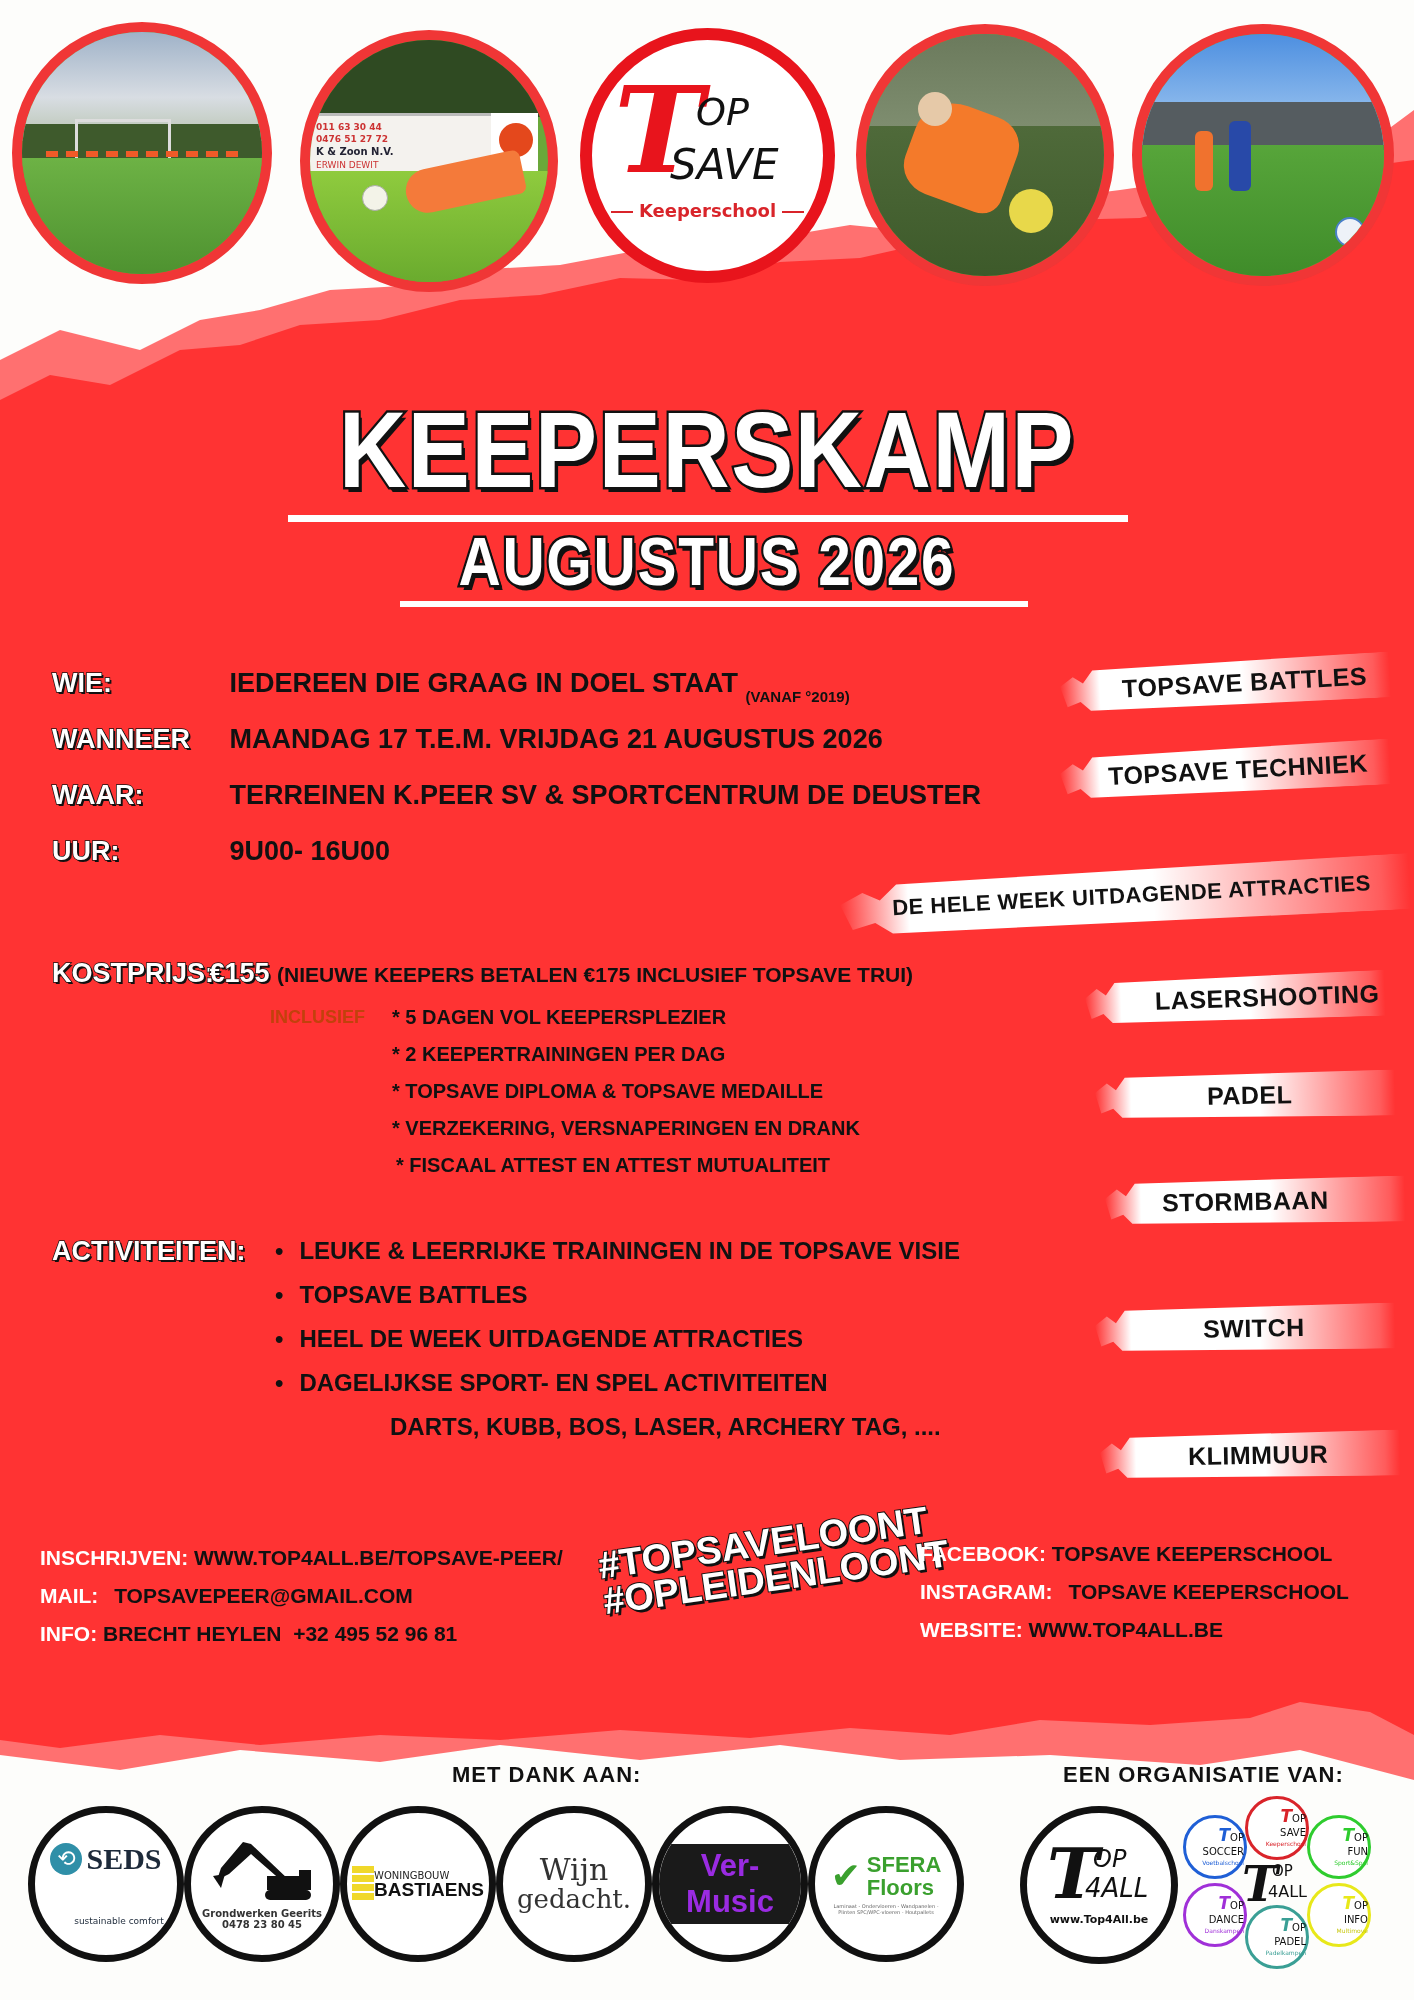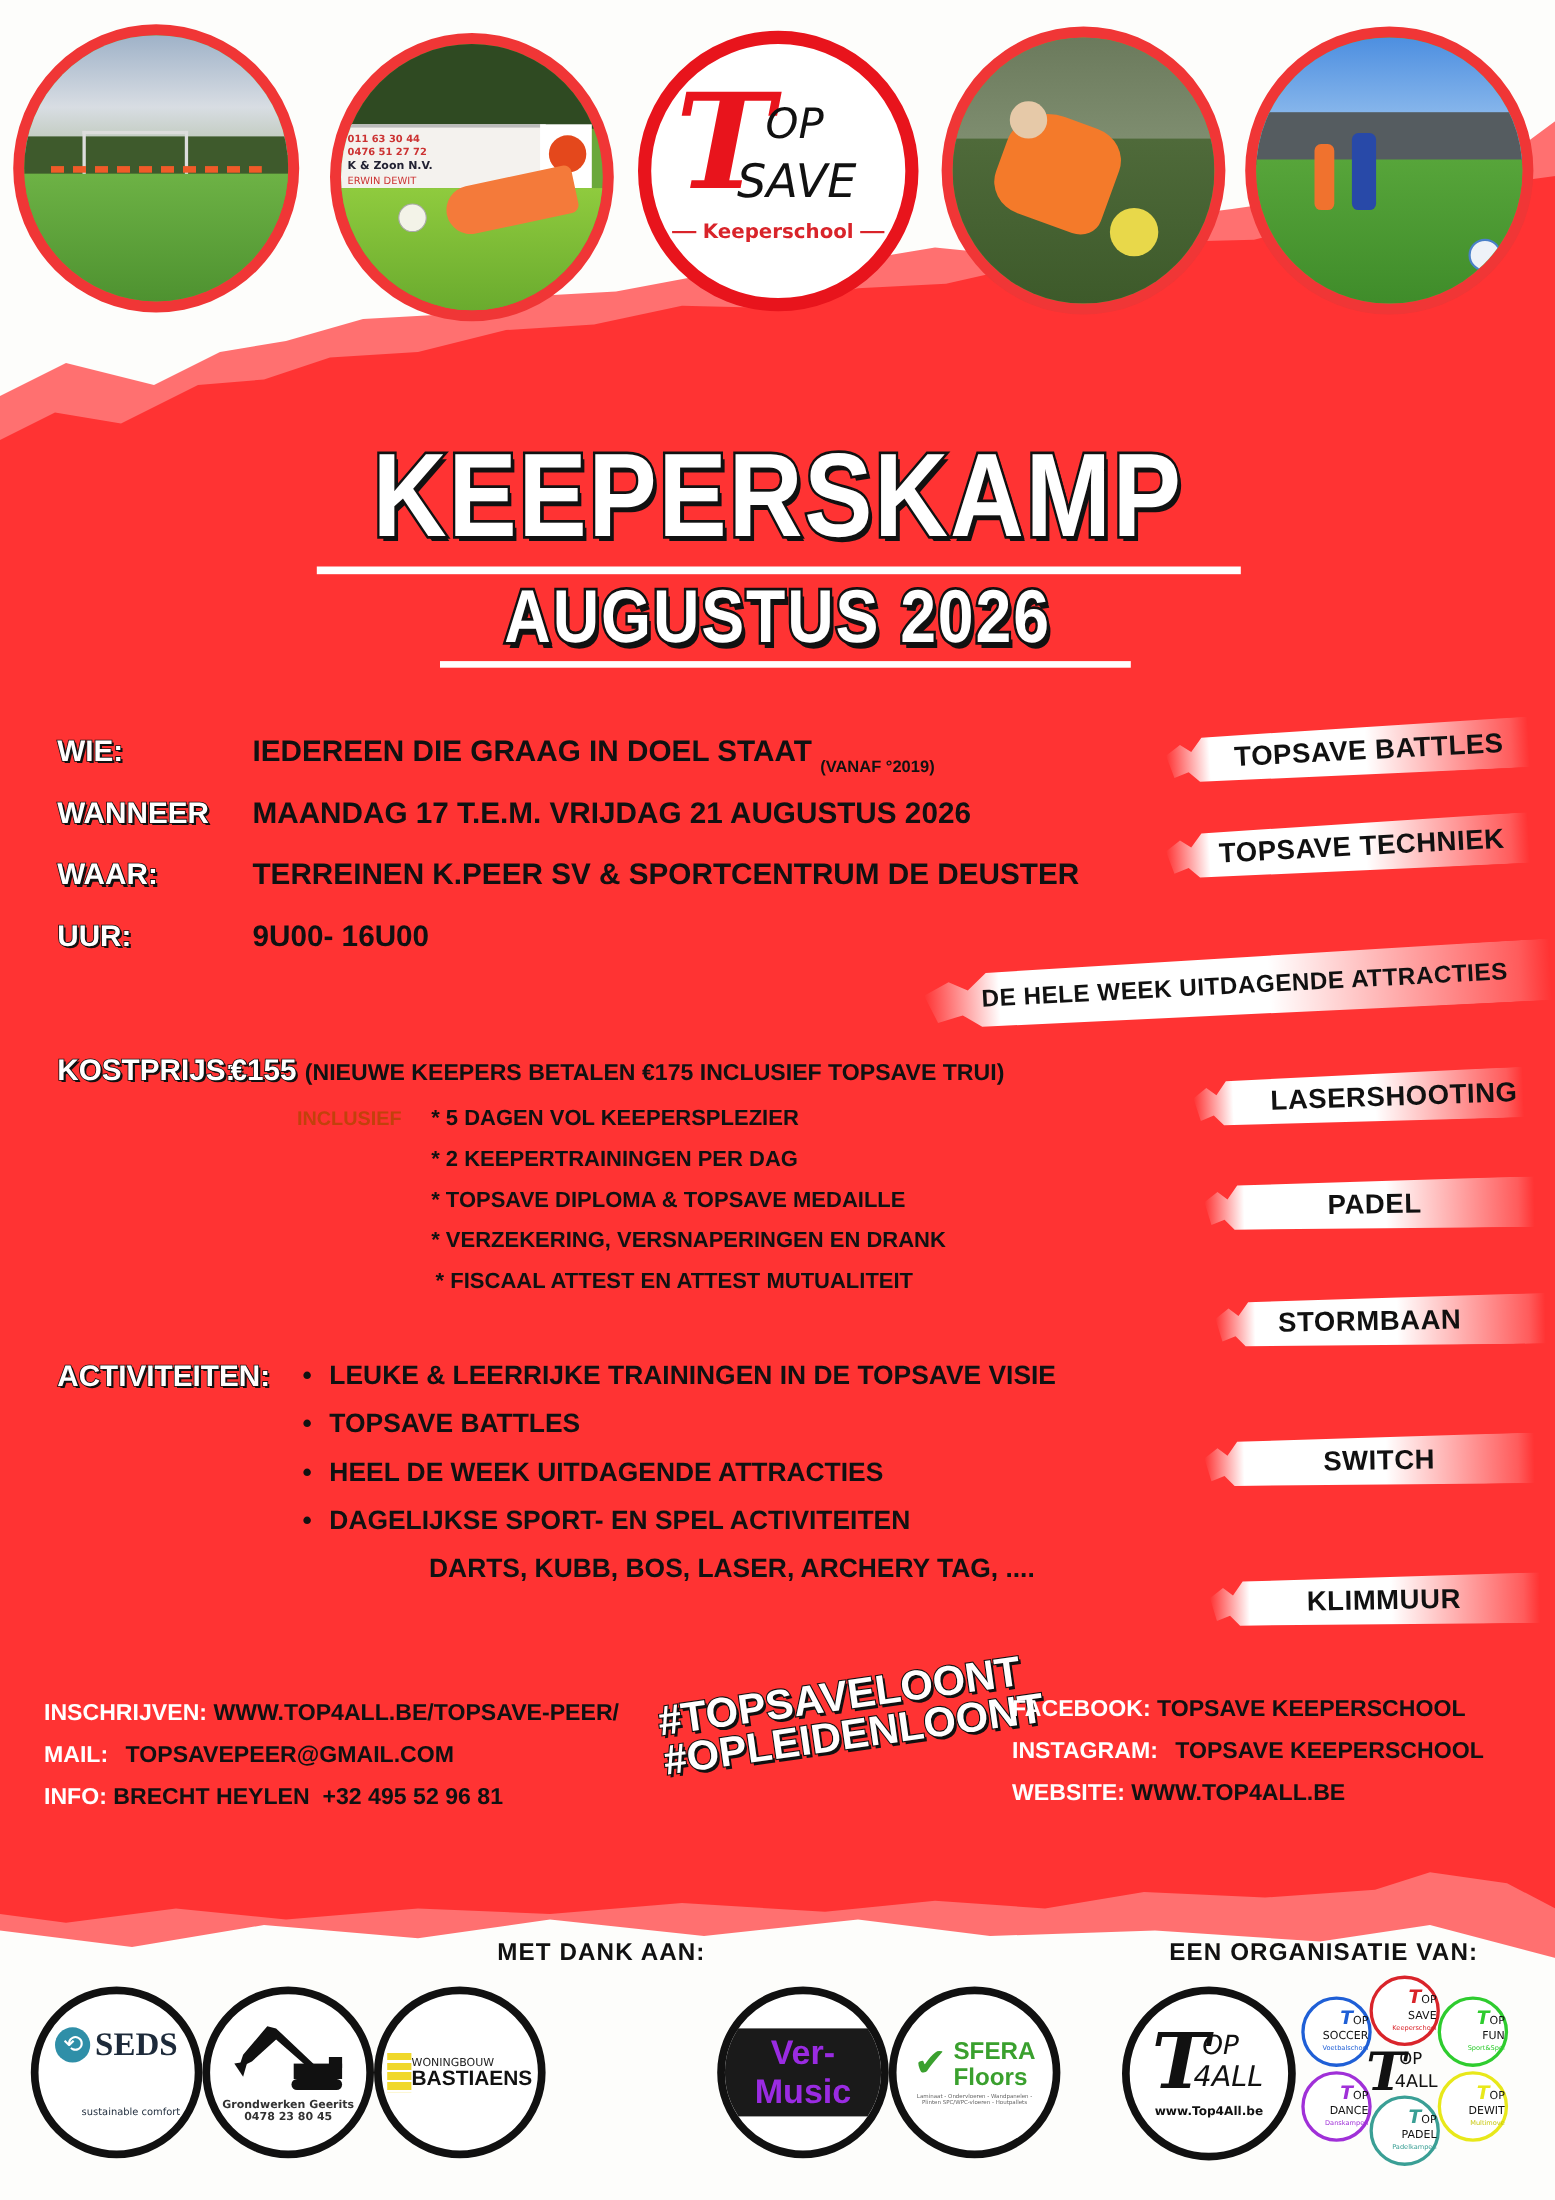--- a/index.html
+++ b/index.html
@@ -227,20 +227,24 @@
   <div class="sponsor" style="left:340px;">
     <div style="display:flex; align-items:center;">
       <span style="display:inline-block; width:22px; height:36px; background: repeating-linear-gradient(180deg,#f0d82a 0 7px,#fff 7px 9px);"></span>
       <div style="display:flex; flex-direction:column;">
         <span style="font-size:10px; color:#222;">WONINGBOUW</span>
         <span style="font-family:'Liberation Sans',sans-serif; font-weight:700; font-size:19px; color:#111; line-height:18px;">BASTIAENS</span>
       </div>
     </div>
   </div>
 
+  <div class="sponsor" style="left:496px;">
+    <div style="font-family:'DejaVu Serif',serif; font-size:30px; color:#333; line-height:30px;">Wijn</div>
+    <div style="font-family:'DejaVu Serif',serif; font-size:26px; color:#333; line-height:28px;">gedacht.</div>
+  </div>
 
   <div class="sponsor" style="left:652px;">
     <div style="width:100%; background:#1a1a1a; color:#9a2be2; font-family:'Liberation Sans',sans-serif; font-weight:900; font-size:31px; text-align:center; padding:4px 0;">Ver-Music</div>
   </div>
 
   <div class="sponsor" style="left:808px;">
     <div style="display:flex; align-items:center; gap:6px;">
       <span style="font-size:36px; color:#3aa02e; line-height:36px;">✔</span>
       <div style="display:flex; flex-direction:column; color:#3aa02e; font-family:'Liberation Sans',sans-serif; font-weight:700; font-size:22px; line-height:23px;">
         <span>SFERA</span>
@@ -284,17 +288,17 @@
     <span>DANCE</span>
     <span class="sub" style="color:#a030d8;">Danskampen</span>
   </div>
   <div class="mini" style="left:1245px; top:1905px; border-color:#3a9f95;">
     <span class="t" style="color:#3a9f95;">T<span style="color:#111; font-size:10px; font-style:normal; font-weight:400;">OP</span></span>
     <span>PADEL</span>
     <span class="sub" style="color:#3a9f95;">Padelkampen</span>
   </div>
   <div class="mini" style="left:1307px; top:1883px; border-color:#e8e81a;">
     <span class="t" style="color:#e8e81a;">T<span style="color:#111; font-size:10px; font-style:normal; font-weight:400;">OP</span></span>
-    <span>DEWIT</span>
+    <span>INFO</span>
     <span class="sub" style="color:#c8c810;">Multimove</span>
   </div>
 
 </div>
 
 </body></html>

